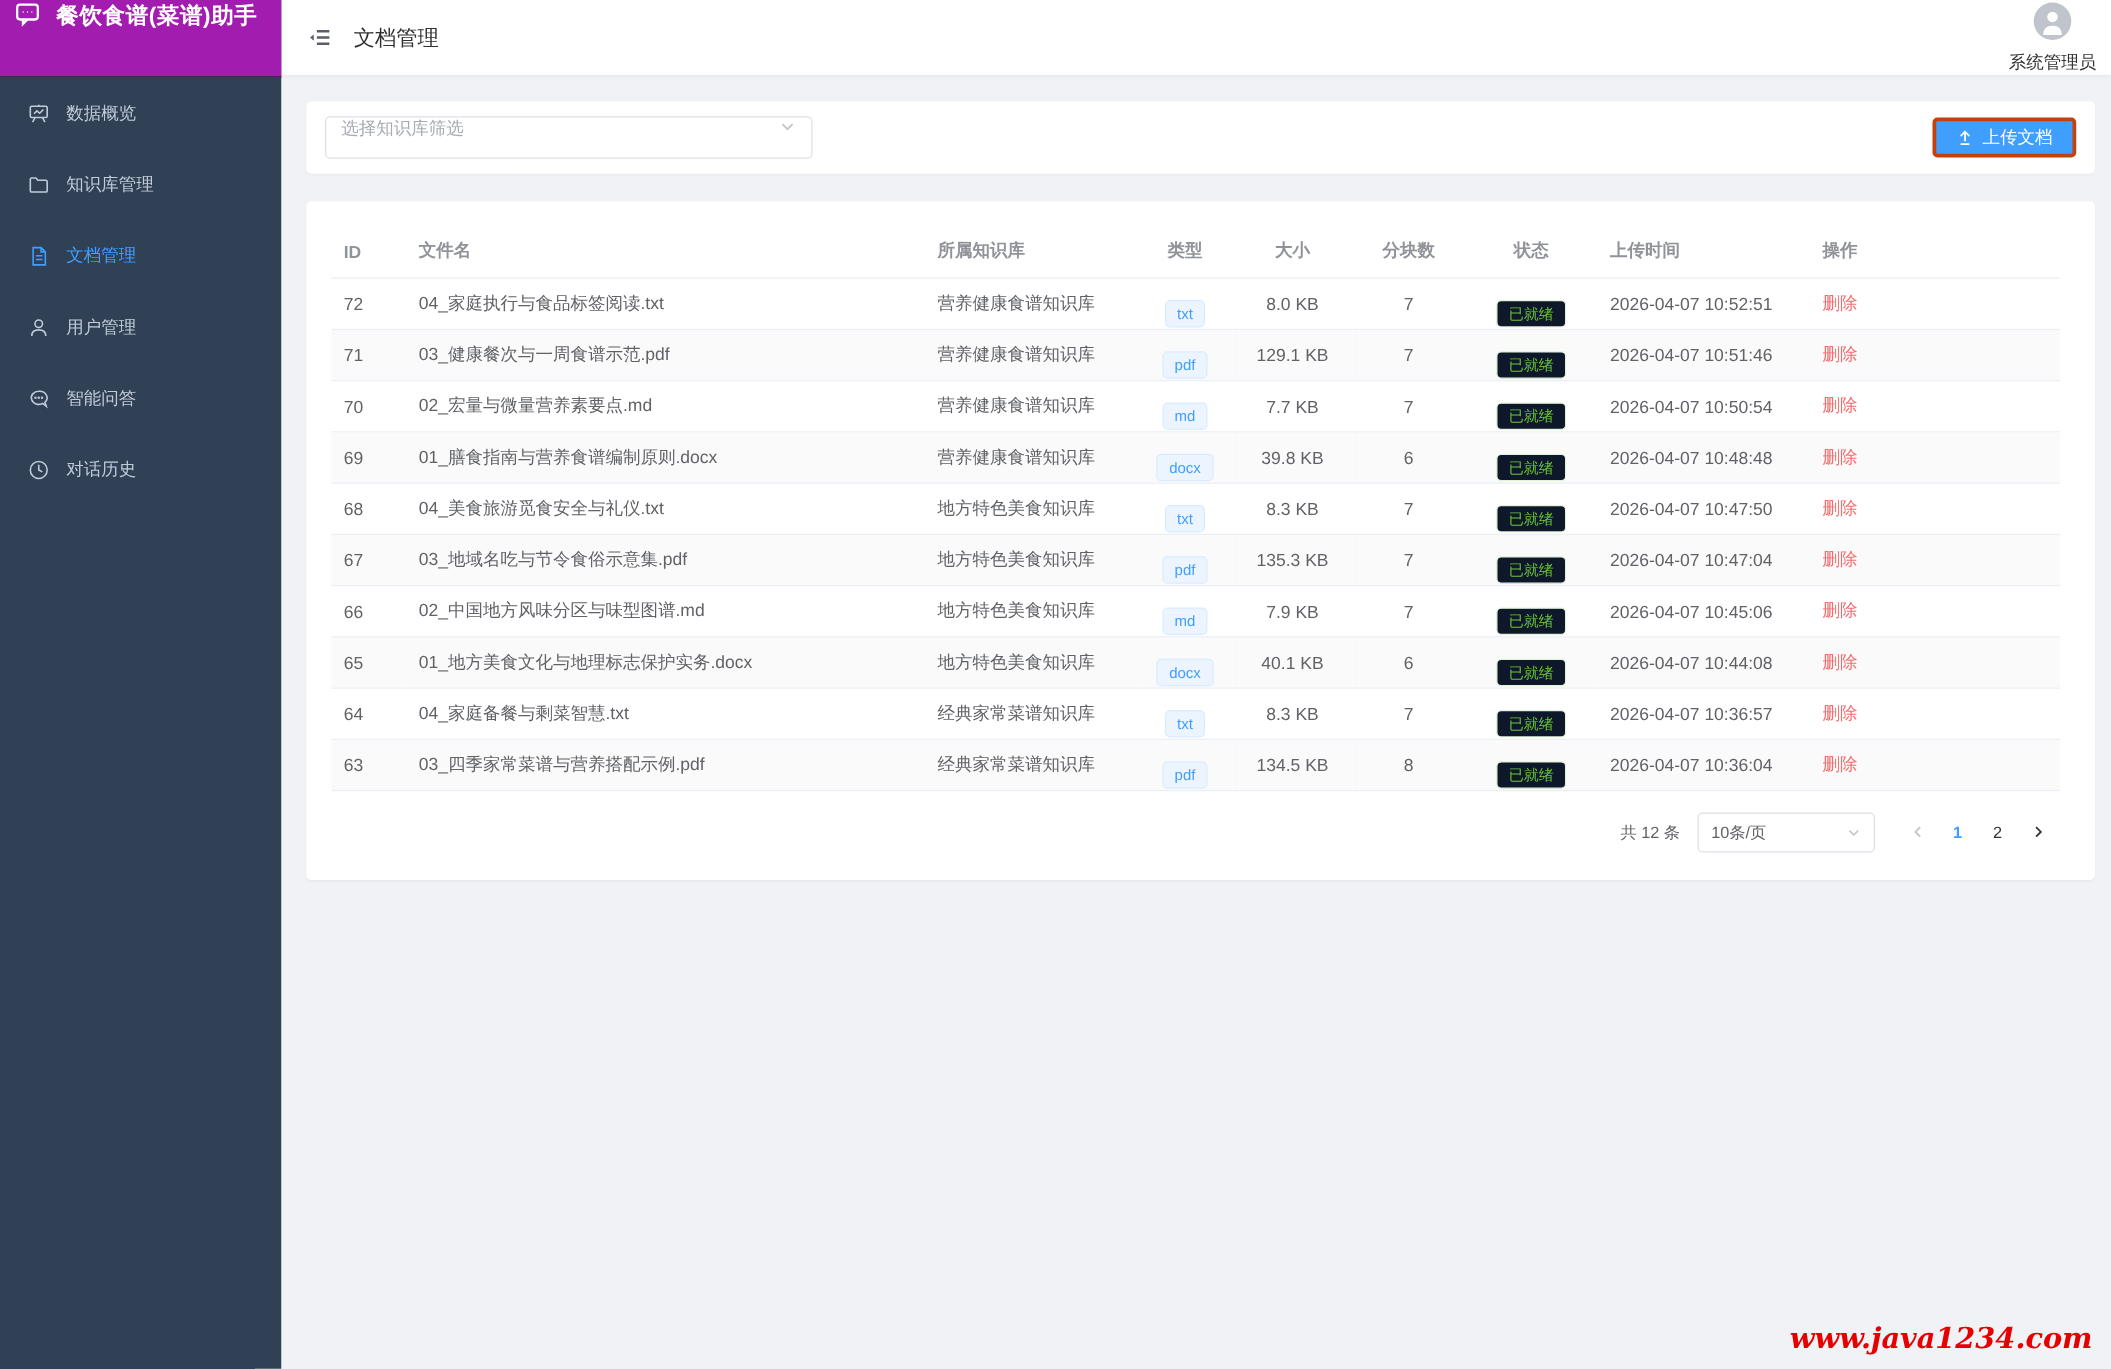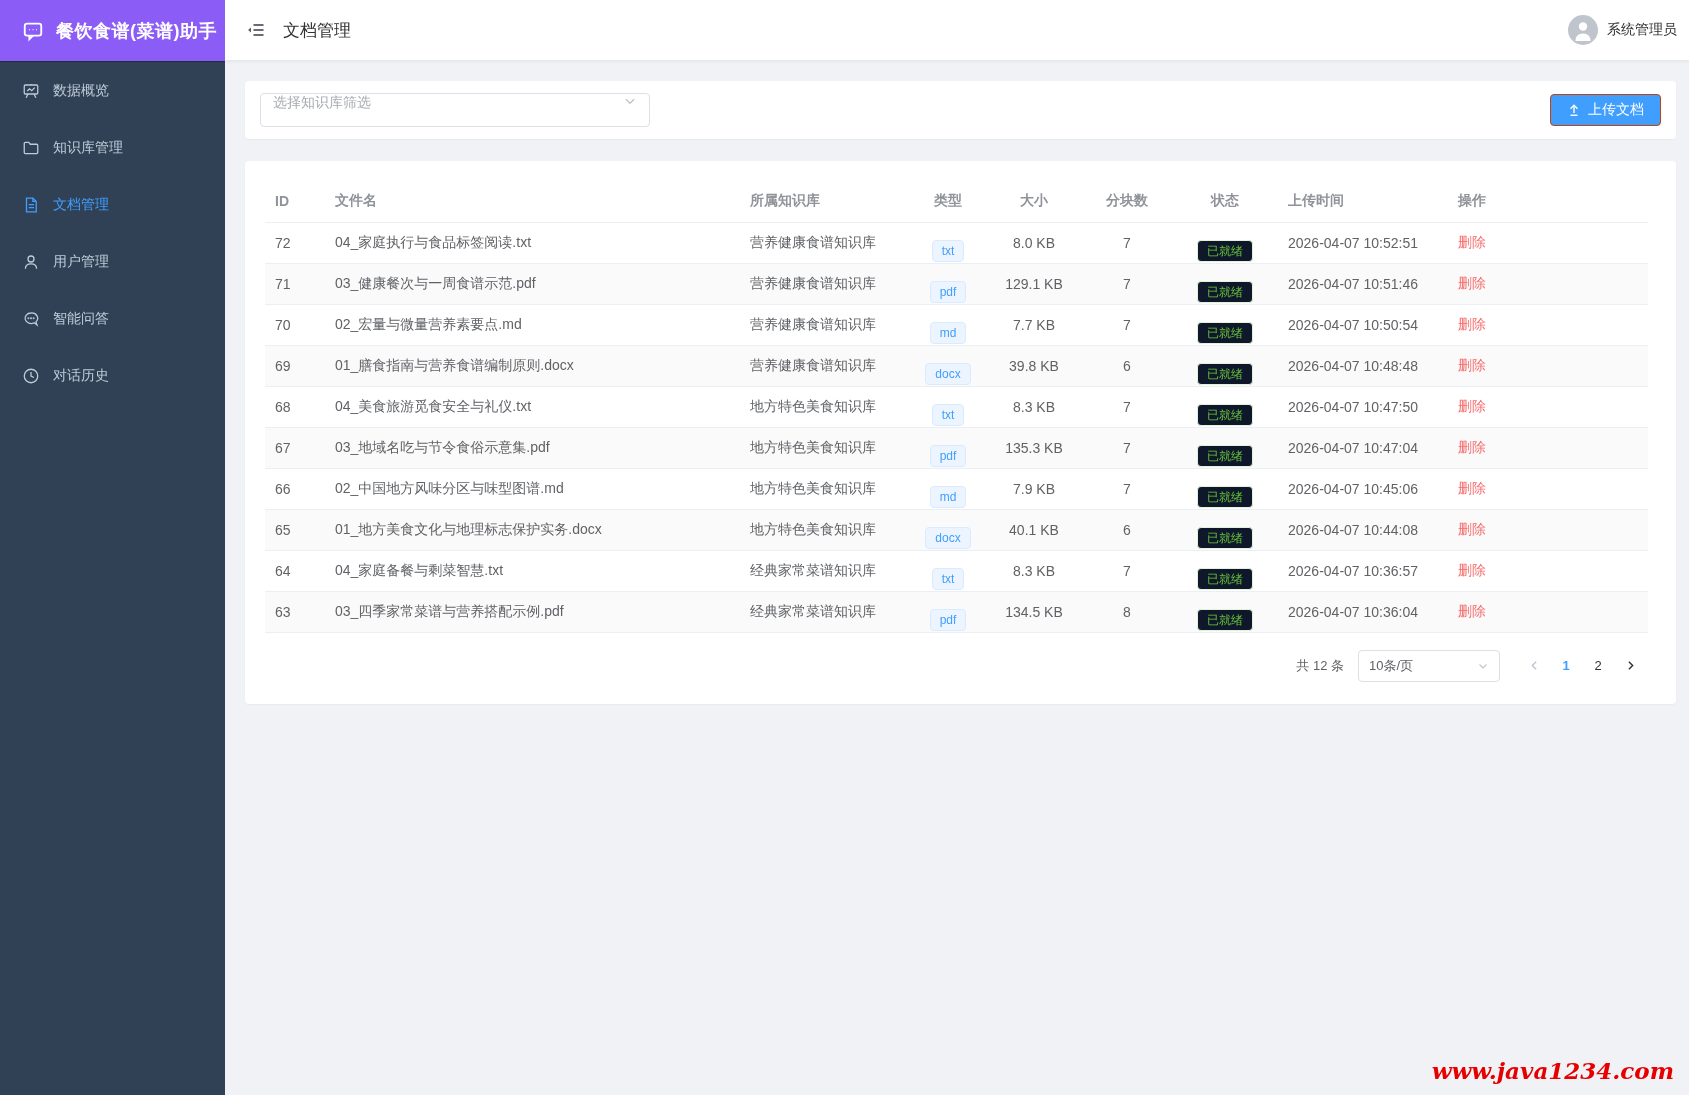--- a/index.html
+++ b/index.html
@@ -2,53 +2,53 @@
 <html><head>
 <meta charset="utf-8">
 <style>
   * { box-sizing: border-box; margin: 0; padding: 0; }
   html,body { width:1689px; height:1095px; overflow:hidden;
     font-family:"Liberation Sans","DejaVu Sans",sans-serif; background:#f0f2f5; }
 
   
   .sidebar { position:absolute; left:0; top:0; width:225px; height:1095px;
     background:#304156; z-index:5; }
-  .logo { height:62px; display:flex; align-items:center; gap:12px; padding-left:22px;
-    background:#8b5cf6; border-bottom:1px solid #1f2d3d; }
+  .logo { height:62px; display:flex; gap:12px; padding-left:11px;
+    background:#a21caf; border-bottom:1px solid #1f2d3d; }
   .logo-icon { display:flex; color:#fff; }
   .logo-title { color:#ffffff; font-size:18px; font-weight:bold; letter-spacing:.5px; }
   .menu-item { height:57px; display:flex; align-items:center; gap:13px;
     padding-left:22px; color:#bfcbd9; font-size:14px; cursor:pointer; }
   .menu-item .mi-icon { display:flex; color:inherit; }
   .menu-item.active { color:#409eff; }
 
   
   .main { position:absolute; left:225px; top:0; width:1464px; height:1095px; }
   .topbar { height:60px; background:#fff; display:flex; align-items:center;
     justify-content:space-between; padding:0 12px 0 21px;
     box-shadow:0 1px 4px rgba(0,21,41,.08); position:relative; z-index:2; }
   .topbar-left { display:flex; align-items:center; gap:17px; }
   .fold-btn { display:flex; color:#5a5e66; cursor:pointer; }
   .page-title { font-size:17px; color:#303133; }
-  .user-block { display:flex; align-items:center; gap:9px; cursor:pointer; }
+  .user-block { display:flex; align-items:center; gap:9px; cursor:pointer;flex-direction:column; }
   .avatar { width:30px; height:30px; border-radius:50%; background:#c0c4cc;
     display:flex; align-items:center; justify-content:center; overflow:hidden; }
   .user-name { font-size:14px; color:#303133; }
 
   
   .content { padding:21px 13px 0 20px; }
   .card { background:#fff; border-radius:4px; box-shadow:0 1px 2px rgba(0,0,0,.04); }
   .filter-card { height:58px; display:flex; align-items:center;
     justify-content:space-between; padding:0 15px; margin-bottom:22px; }
   .kb-select { width:390px; height:34px; border:1px solid #dcdfe6; border-radius:4px;
     background:#fff; display:flex; align-items:flex-start; justify-content:space-between;
     padding:0 12px; cursor:pointer; }
   .kb-select .placeholder { color:#a8abb2; font-size:14px; }
   .chevron { color:#c0c4cc; display:flex; }
-  .btn-primary { height:32px; background:#409eff; border:1px solid #c2410c; color:#fff;
+  .btn-primary { height:32px; background:#409eff; border:3px solid #c2410c; color:#fff;
     border-radius:4px; font-size:14px; display:flex; align-items:center; gap:7px;
     padding:0 16px; cursor:pointer; font-family:inherit; }
 
   
   .table-card { padding:20px 28px 22px 20px; }
   table { width:100%; border-collapse:collapse; table-layout:fixed; }
   th { height:41px; font-size:14px; color:#909399; font-weight:bold; text-align:left;
     padding:0 10px; border-bottom:1px solid #ebeef5; white-space:nowrap; }
   td { height:41px; font-size:14px; color:#606266; padding:0 10px;
     border-bottom:1px solid #ebeef5; white-space:nowrap; overflow:hidden; }

